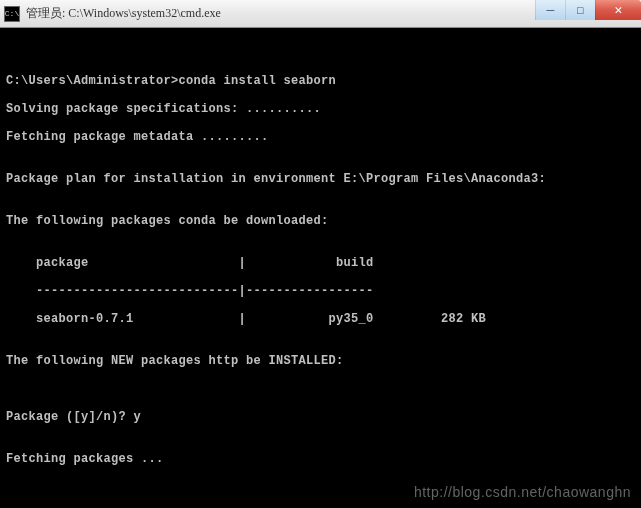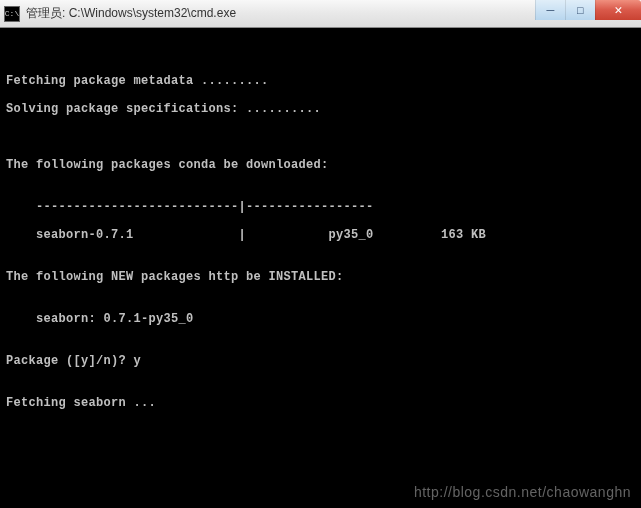--- a/index.html
+++ b/index.html
@@ -29,21 +29,21 @@
       border: 1px solid #666;
       margin-right: 6px;
       display: flex;
       align-items: center;
       justify-content: center;
       font-size: 8px;
       color: #ccc;
     }
     .title-text {
       color: #333;
-      font-family: Liberation Sans, sans-serif;
+      font-family: Liberation Serif, serif;
       font-size: 12px;
       flex: 1;
     }
     .win-buttons {
       display: flex;
       position: absolute;
       right: 0;
       top: 0;
     }
     .win-btn {
@@ -95,36 +95,38 @@
   <div class="win-buttons">
     <div class="win-btn win-min">—</div>
     <div class="win-btn win-max">☐</div>
     <div class="win-btn win-close">✕</div>
   </div>
 </div>
 
 <div class="terminal">
 <div></div>
 <div></div>
+<div>C:\Users\Administrator&gt;conda install seaborn</div>
+<div>Solving package specifications: ..........</div>
 <div>Fetching package metadata .........</div>
-<div>Solving package specifications: ..........</div>
 <div></div>
+<div>Package plan for installation in environment E:\Program Files\Anaconda3:</div>
 <div></div>
 <div>The following packages conda be downloaded:</div>
 <div></div>
+<div>    package                    |            build</div>
 <div>    ---------------------------|-----------------</div>
-<div>    seaborn-0.7.1              |           py35_0         163 KB</div>
+<div>    seaborn-0.7.1              |           py35_0         282 KB</div>
 <div></div>
 <div>The following NEW packages http be INSTALLED:</div>
 <div></div>
-<div>    seaborn: 0.7.1-py35_0</div>
 <div></div>
 <div>Package ([y]/n)? y</div>
 <div></div>
-<div>Fetching seaborn ...</div>
+<div>Fetching packages ...</div>
 
 
 
 
 
 <div></div>
 
 </div>
 
 <div class="watermark">http://blog.csdn.net/chaowanghn</div>

